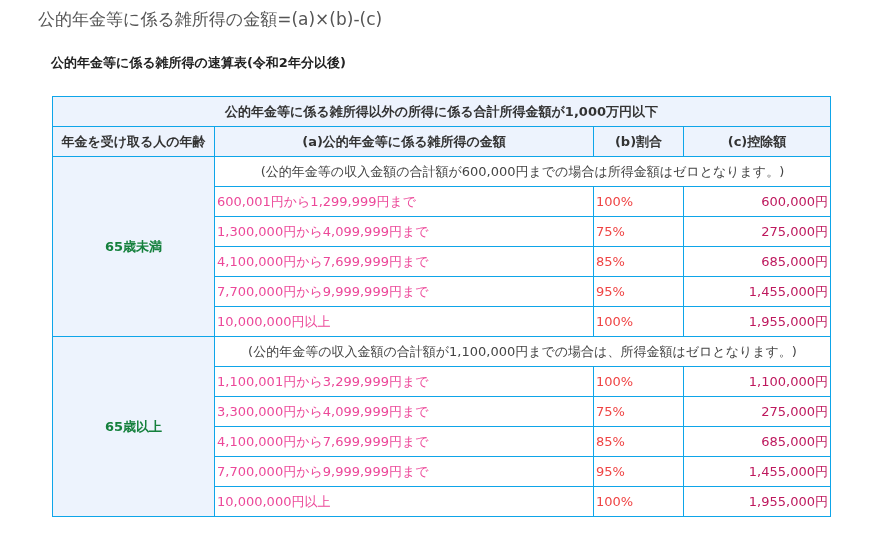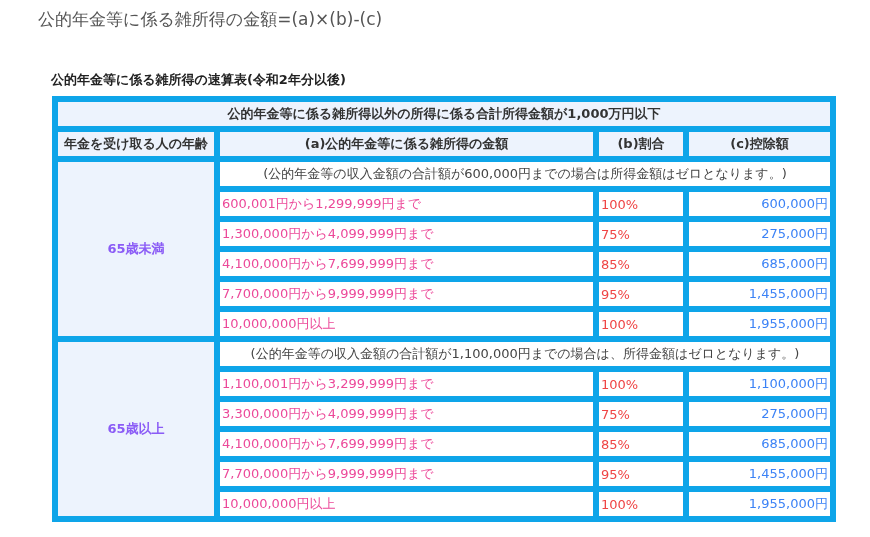--- a/index.html
+++ b/index.html
@@ -1,26 +1,26 @@
 <!DOCTYPE html>
 <html><head>
 <meta charset="utf-8">
 <style>
   html, body { margin:0; padding:0; background:#ffffff; }
   body { width:870px; height:537px; position:relative; overflow:hidden;
          font-family:"DejaVu Sans","Liberation Sans",sans-serif; color:#333; }
   .formula { position:absolute; left:38px; top:8px; font-size:17px; color:#555; letter-spacing:0; }
-  .caption { position:absolute; left:51px; top:71px; font-size:13px; font-weight:bold; color:#222; }
+  .caption { position:absolute; left:51px; top:54px; font-size:13px; font-weight:bold; color:#222; }
   table.tbl { position:absolute; left:52px; top:96px; width:778px; border-collapse:collapse; table-layout:fixed; font-size:13px; }
-  table.tbl td, table.tbl th { border:6px solid #0ea5e9; height:30px; padding:0 2px; box-sizing:border-box; white-space:nowrap; overflow:hidden; }
+  table.tbl td, table.tbl th { border:1px solid #0ea5e9; height:30px; padding:0 2px; box-sizing:border-box; white-space:nowrap; overflow:hidden; }
   th { background:#edf3fd; font-weight:bold; color:#333; text-align:center; }
-  td.age { background:#edf3fd; font-weight:bold; text-align:center; color:#8b5cf6; border-color:#777;margin-left:39px; }
+  td.age { background:#edf3fd; font-weight:bold; text-align:center; color:#15803d; border-color:#777;margin-left:39px; }
   td.range { color:#ec4899; text-align:left; border-color:#444 #888 #444 #888; }
   td.rate { color:#ef4444; text-align:left; }
-  td.ded { color:#3b82f6; text-align:right; }
+  td.ded { color:#be185d; text-align:right; }
   td.note { color:#444; text-align:center; }
   col.c1 { width:162px; } col.c2 { width:379px; } col.c3 { width:90px; } col.c4 { width:147px; }
 </style>
 </head>
 <body>
 
 <div class="formula">公的年金等に係る雑所得の金額=(a)×(b)-(c)</div>
 <div class="caption">公的年金等に係る雑所得の速算表(令和2年分以後)</div>
 
 <table class="tbl">

